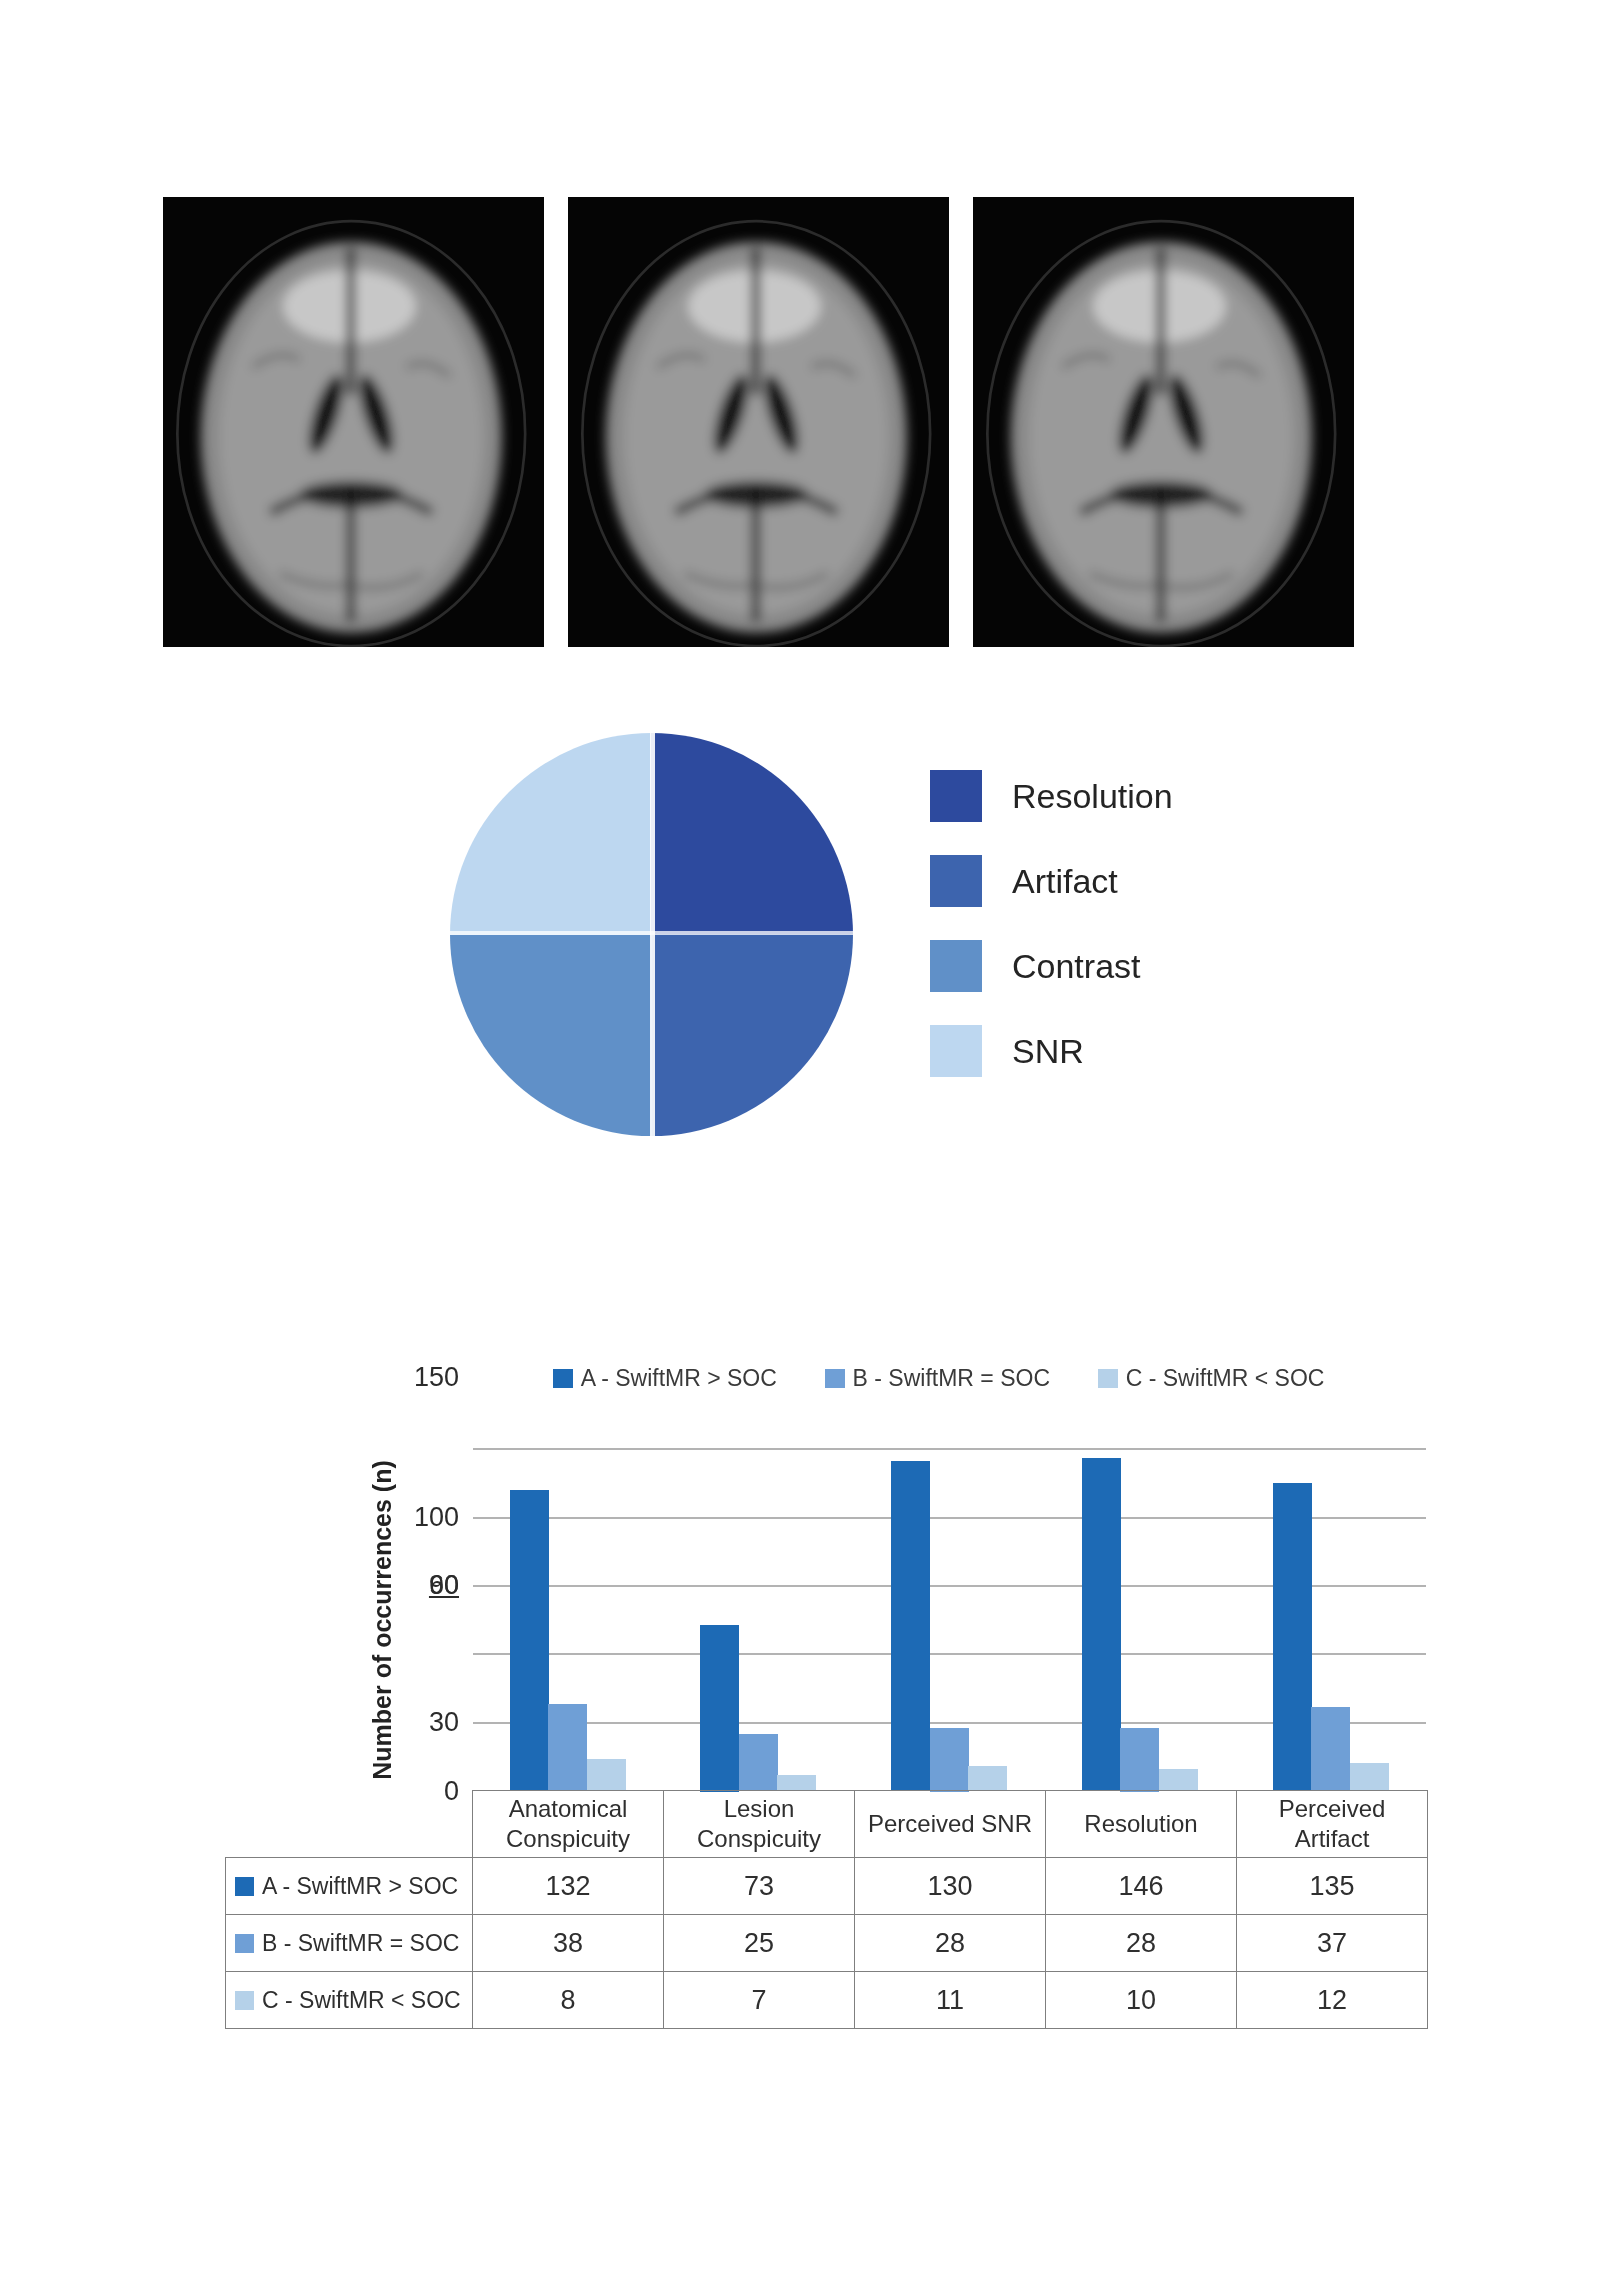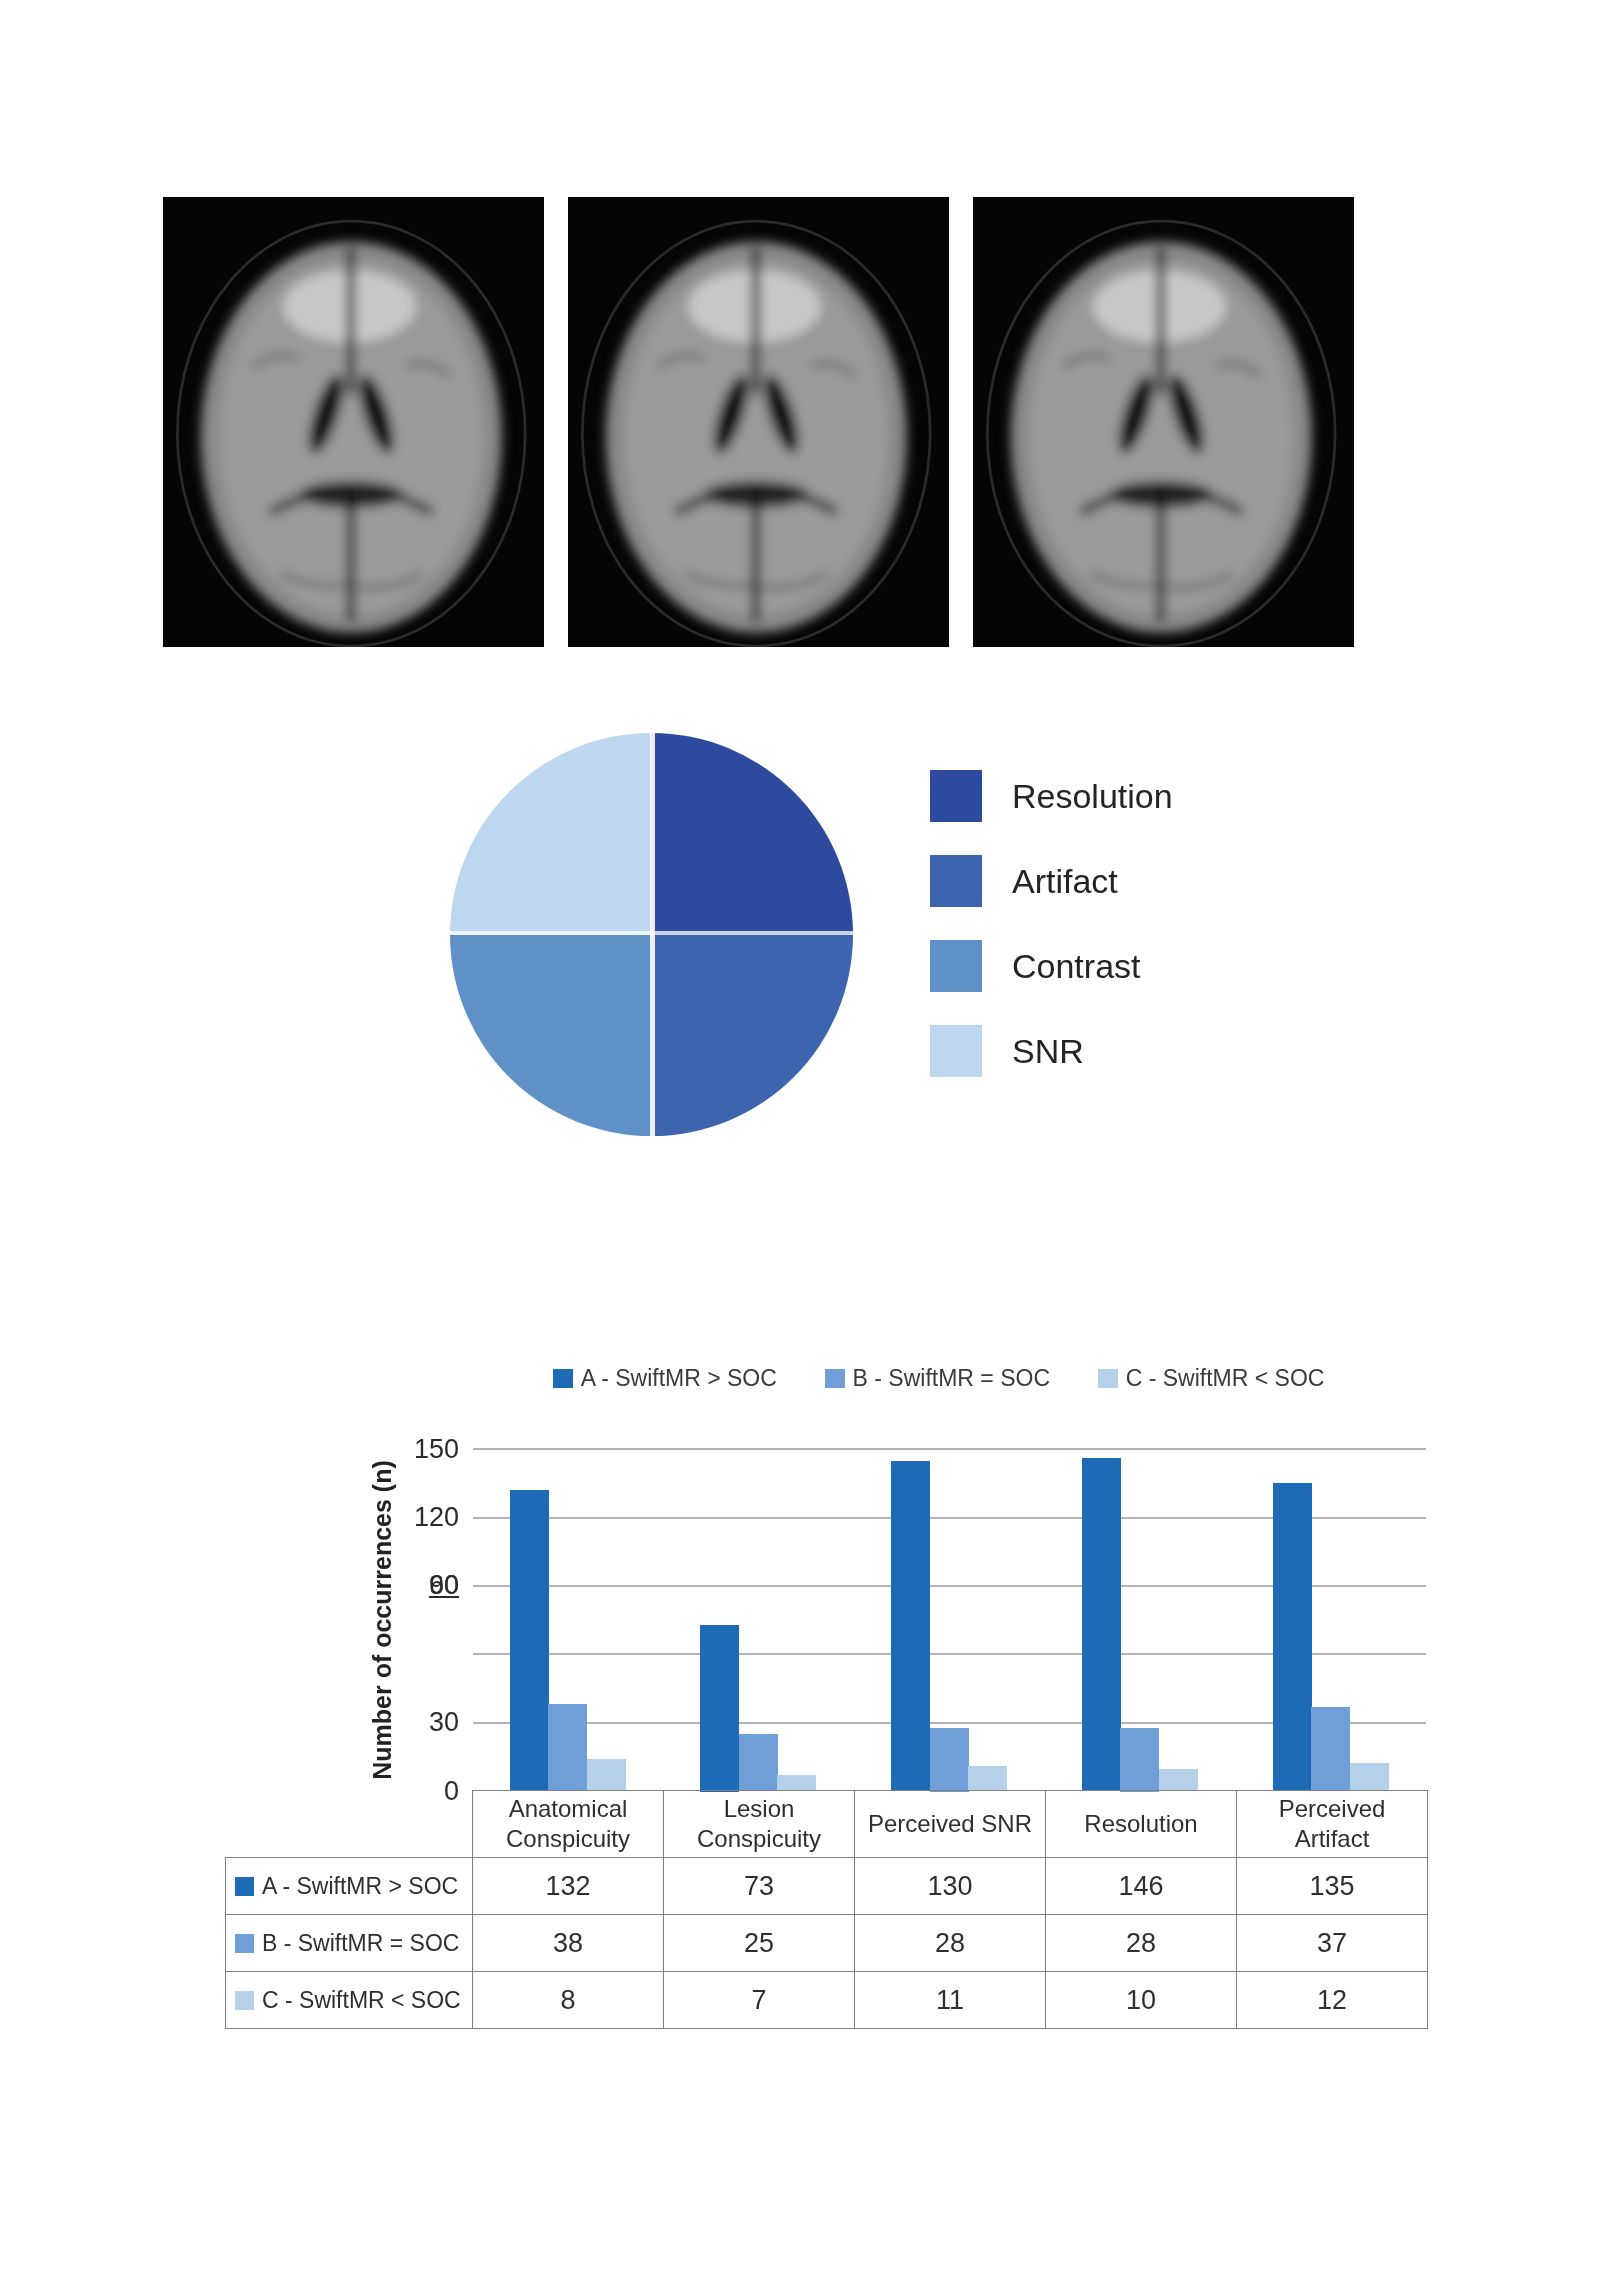--- a/index.html
+++ b/index.html
@@ -141,23 +141,23 @@
   <div class="y-axis-label">Number of occurrences (n)</div>
   <div>
       <div class="ytick" style="top: 1778px;">0</div>
       <div class="gridline" style="top: 1722px; background: rgb(179, 179, 179);"></div>
       <div class="ytick" style="top: 1709px;">30</div>
       <div class="gridline" style="top: 1653px; background: rgb(179, 179, 179);"></div>
       <div class="ytick" style="top: 1572px;">60</div>
       <div class="gridline" style="top: 1585px; background: rgb(179, 179, 179);"></div>
       <div class="ytick" style="top: 1572px; text-decoration: underline;">90</div>
       <div class="gridline" style="top: 1517px; background: rgb(179, 179, 179);"></div>
-      <div class="ytick" style="top: 1504px;">120</div>
+      <div class="ytick" style="top: 1504px;">100</div>
       <div class="gridline" style="top: 1448px; background: rgb(179, 179, 179);"></div>
-      <div class="ytick" style="top: 1436px;">150</div>
+      <div class="ytick" style="top: 1364px;">150</div>
       <div class="bar" style="left: 510px; top: 1490px; height: 301px; background: rgb(29, 106, 181);"></div>
       <div class="bar" style="left: 700px; top: 1625px; height: 167px; background: rgb(29, 106, 181);"></div>
       <div class="bar" style="left: 891px; top: 1461px; height: 330px; background: rgb(29, 106, 181);"></div>
       <div class="bar" style="left: 1082px; top: 1458px; height: 333px; background: rgb(29, 106, 181);"></div>
       <div class="bar" style="left: 1273px; top: 1483px; height: 308px; background: rgb(29, 106, 181);"></div>
       <div class="bar" style="left: 548px; top: 1704px; height: 87px; background: rgb(111, 159, 214);"></div>
       <div class="bar" style="left: 739px; top: 1734px; height: 57px; background: rgb(111, 159, 214);"></div>
       <div class="bar" style="left: 930px; top: 1728px; height: 64px; background: rgb(111, 159, 214);"></div>
       <div class="bar" style="left: 1120px; top: 1728px; height: 64px; background: rgb(111, 159, 214);"></div>
       <div class="bar" style="left: 1311px; top: 1707px; height: 84px; background: rgb(111, 159, 214);"></div>

